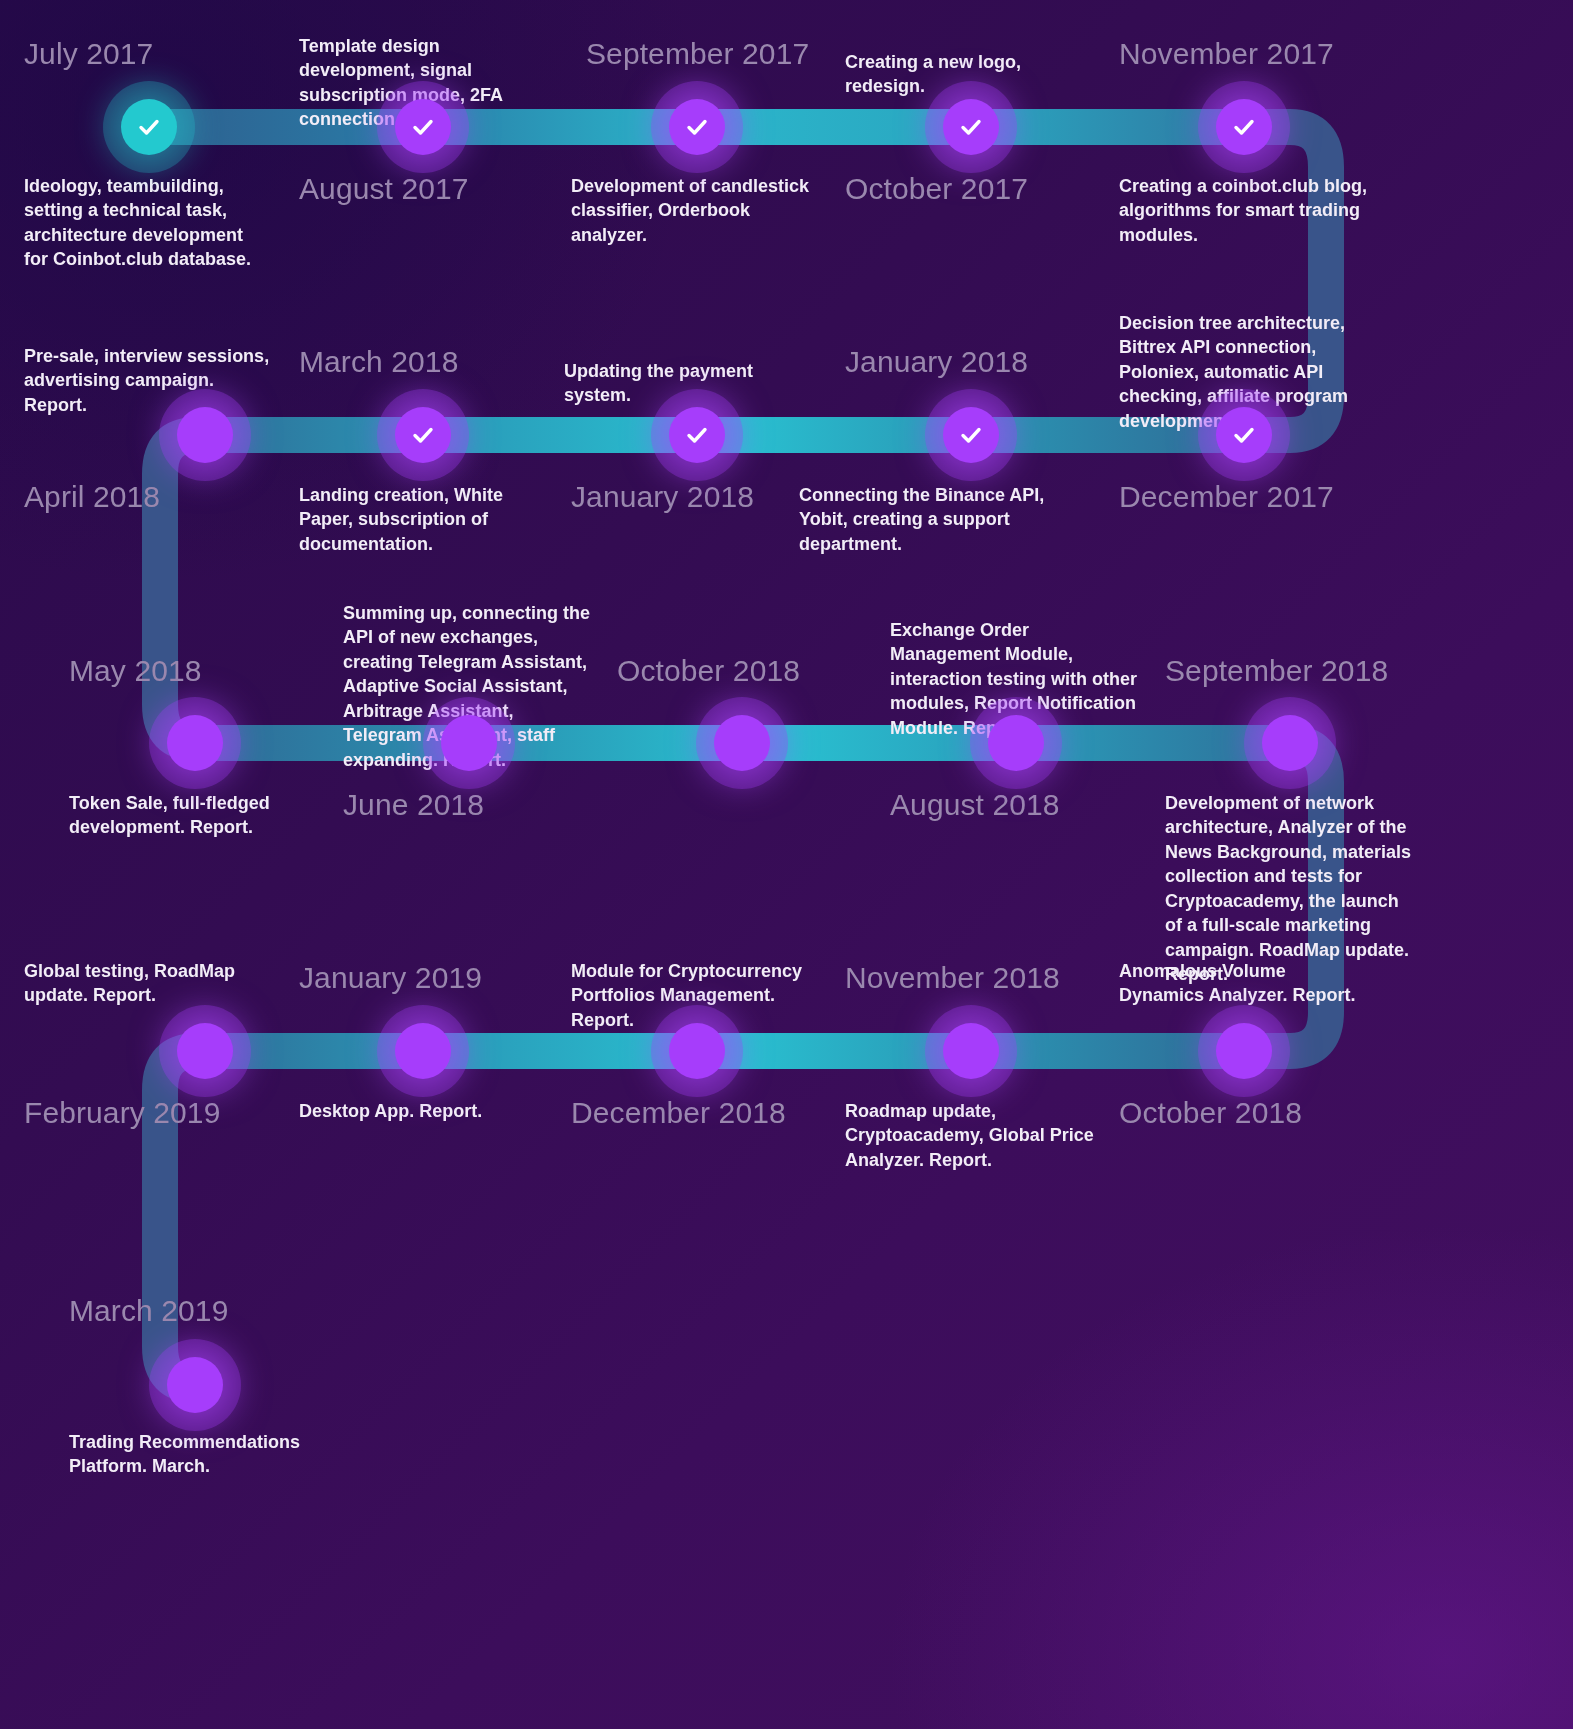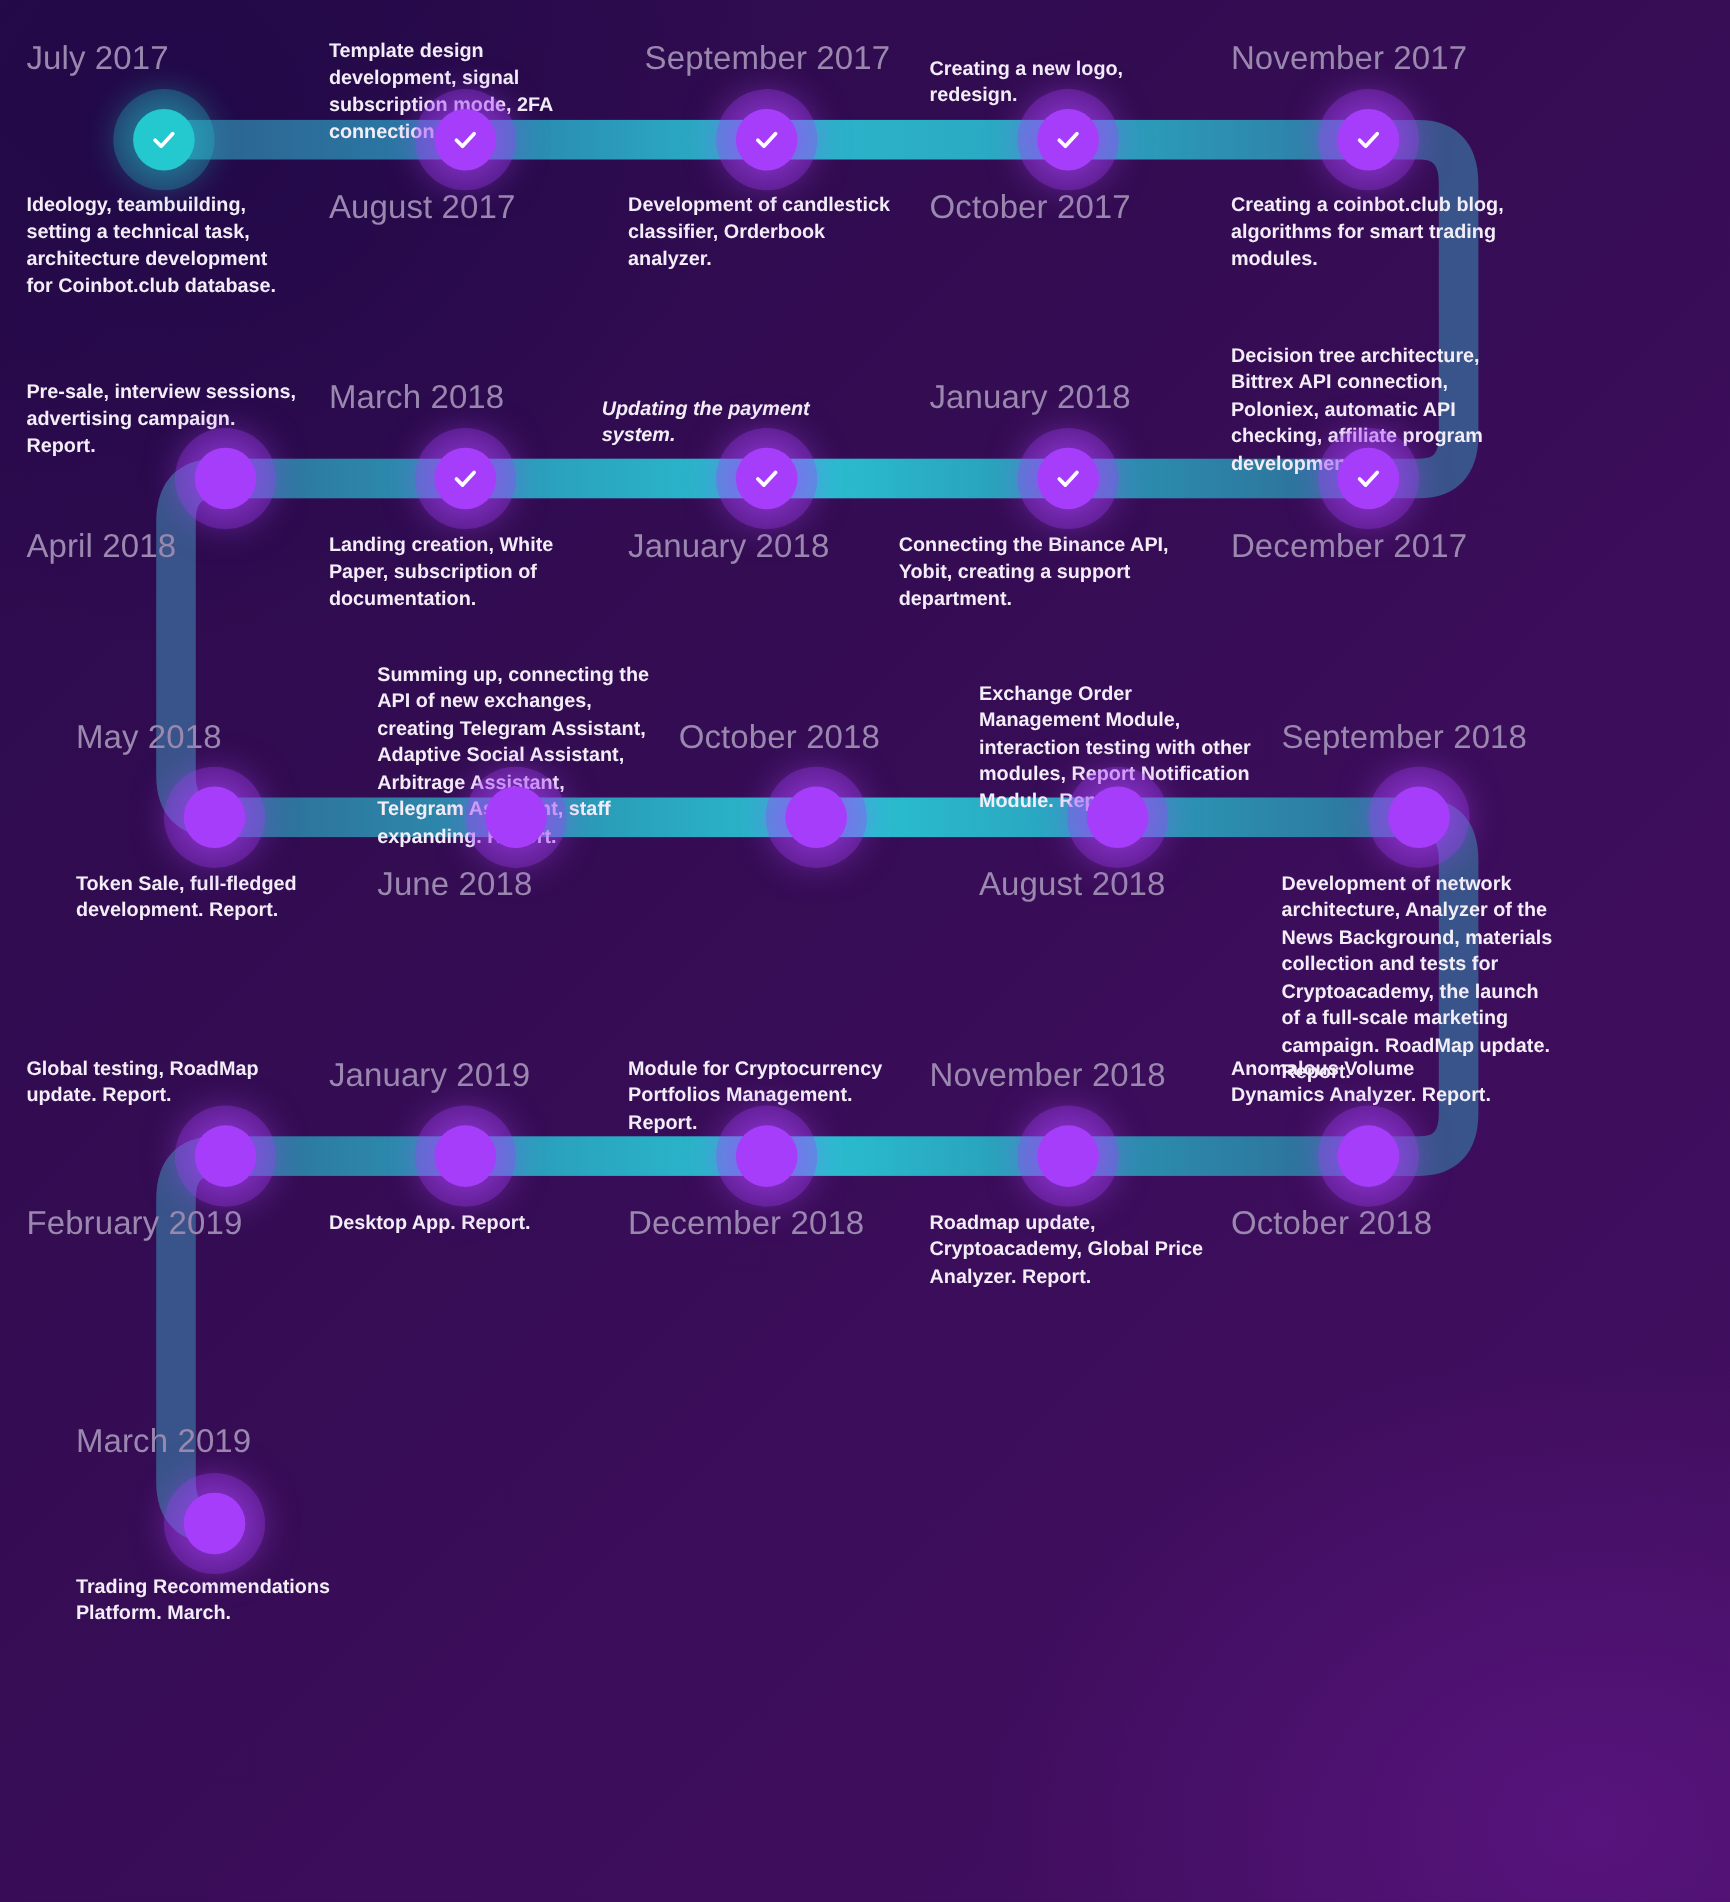--- a/index.html
+++ b/index.html
@@ -139,29 +139,29 @@
   </div>
   <div class="month" style="left:1119px; top:480px;">December 2017</div>
   <div class="desc" style="left:1119px; top:311px; width:255px;">Decision tree architecture, Bittrex API connection, Poloniex, automatic API checking, affiliate program development.</div>
 
   <div class="node" style="left:943px; top:407px;">
     <svg viewBox="0 0 28 28">
         <polyline class="chk" points="6,14.5 11.5,20 22,8.5"></polyline>
       </svg>
   </div>
   <div class="month" style="left:845px; top:345px;">January 2018</div>
-  <div class="desc" style="left:817px; top:483px; width:250px;">Connecting the Binance API, Yobit, creating a support department.</div>
+  <div class="desc" style="left:799px; top:483px; width:250px;">Connecting the Binance API, Yobit, creating a support department.</div>
 
   <div class="node" style="left:669px; top:407px;">
     <svg viewBox="0 0 28 28">
         <polyline class="chk" points="6,14.5 11.5,20 22,8.5"></polyline>
       </svg>
   </div>
   <div class="month" style="left:571px; top:480px;">January 2018</div>
-  <div class="desc" style="left:547px; top:359px; width:255px;font-style:italic;">Updating the payment system.</div>
+  <div class="desc" style="left:564px; top:359px; width:255px;">Updating the payment system.</div>
 
   <div class="node" style="left:395px; top:407px;">
     <svg viewBox="0 0 28 28">
         <polyline class="chk" points="6,14.5 11.5,20 22,8.5"></polyline>
       </svg>
   </div>
   <div class="month" style="left:299px; top:345px;">March 2018</div>
   <div class="desc" style="left:299px; top:483px; width:250px;">Landing creation, White Paper, subscription of documentation.</div>
 
   <div class="node" style="left:177px; top:407px;"></div>

